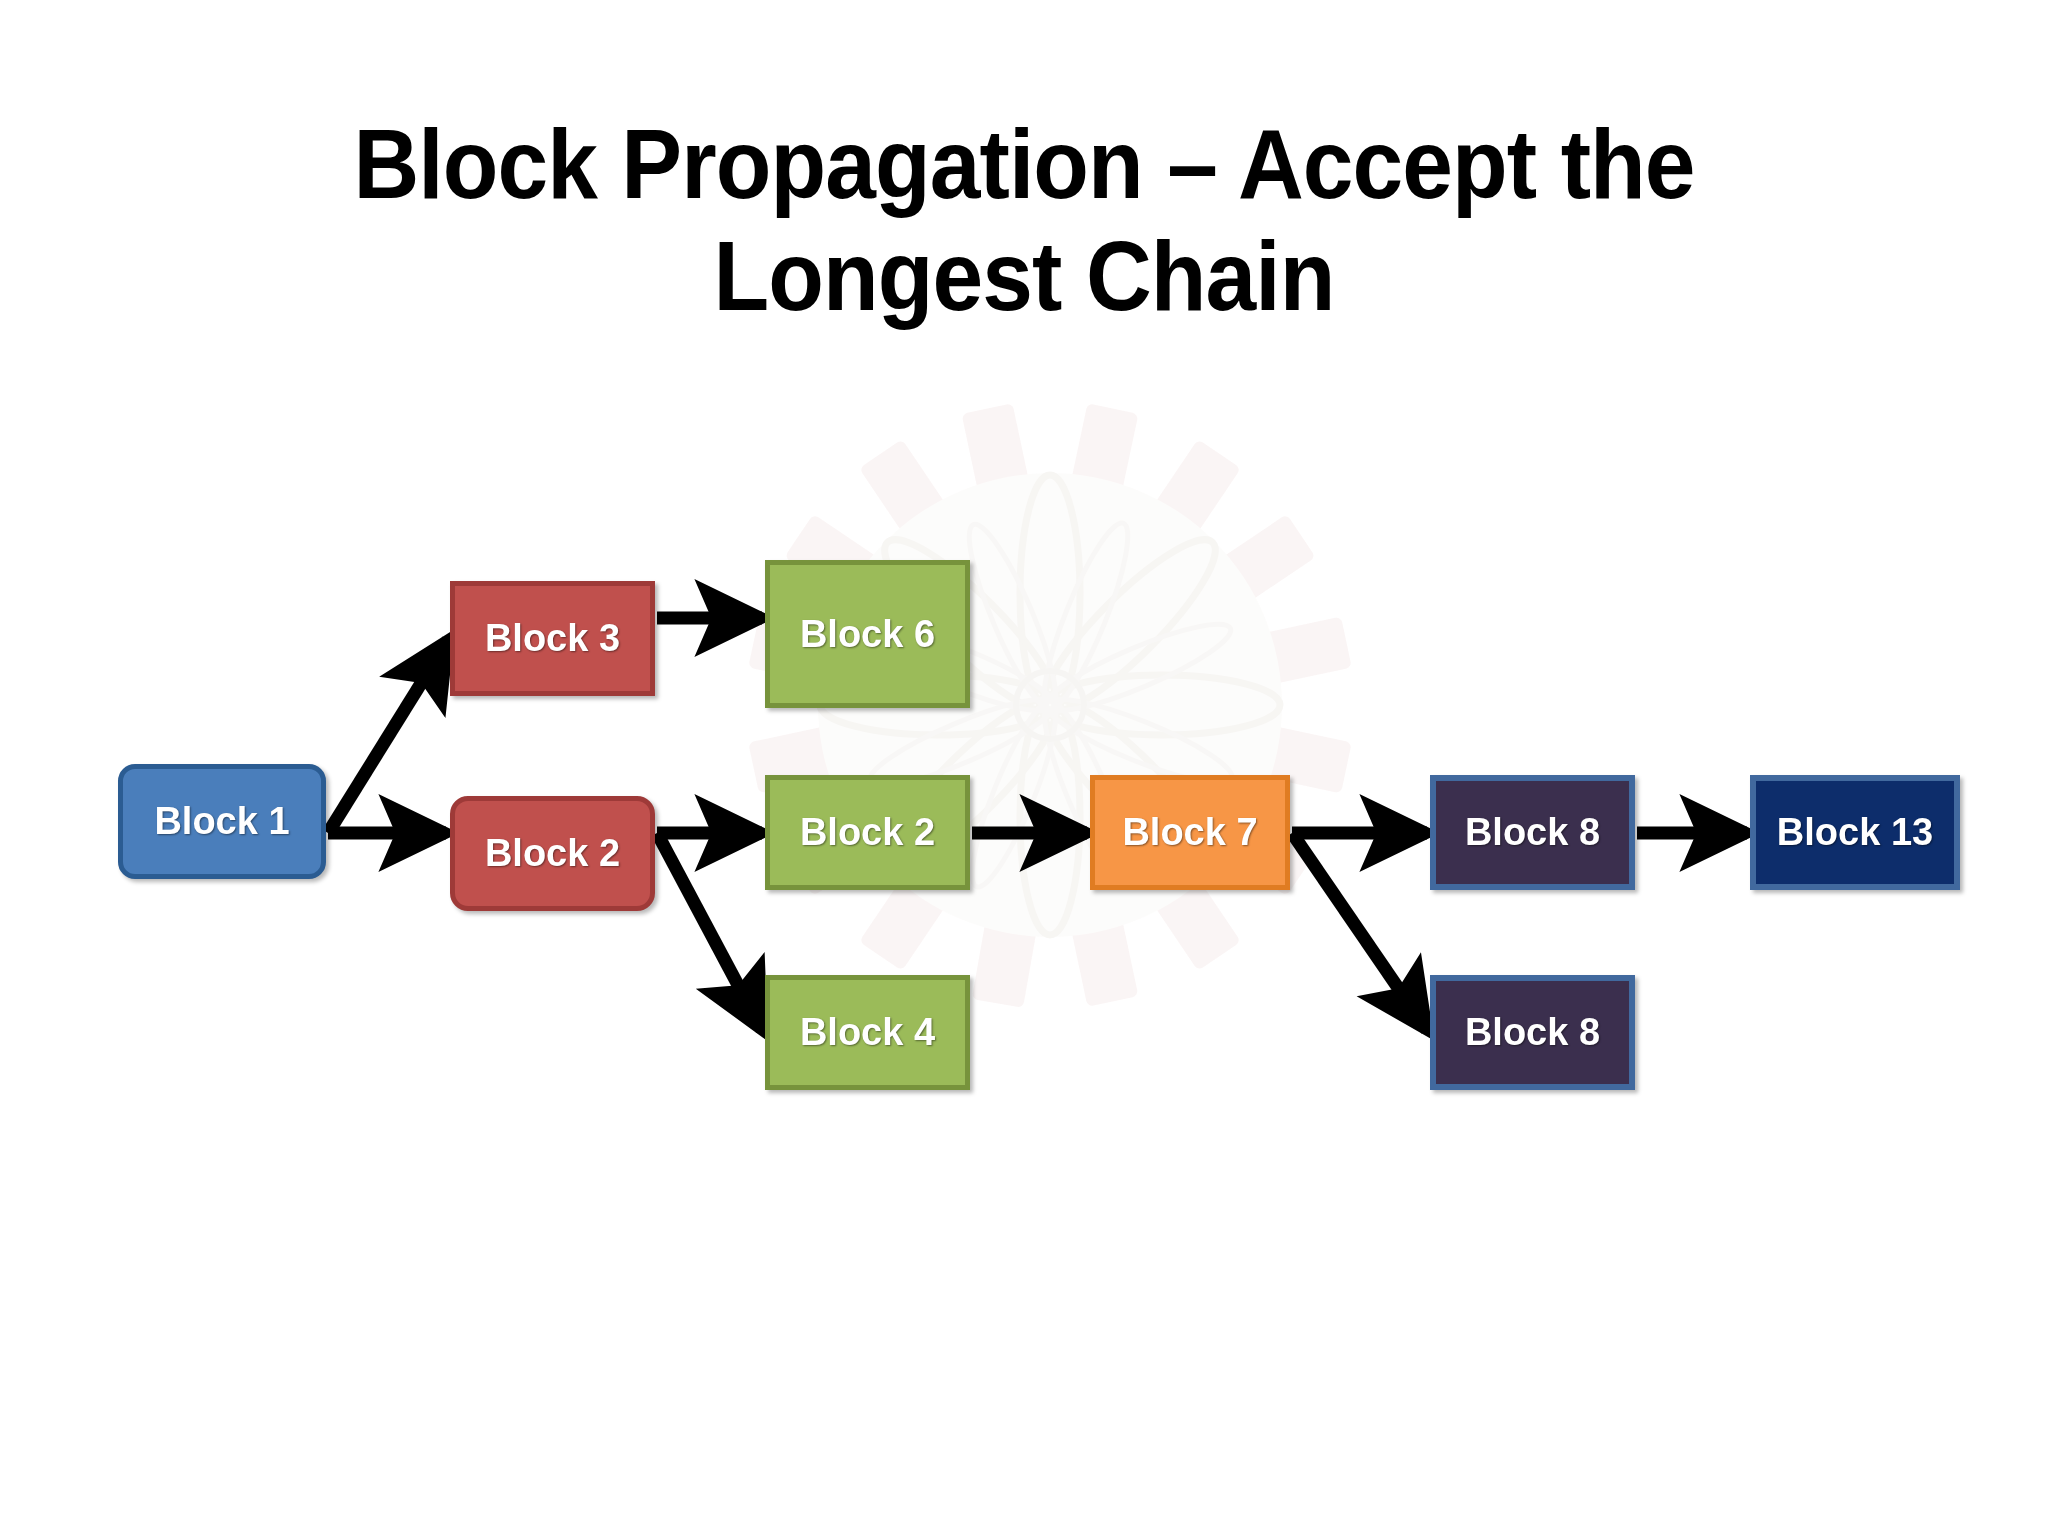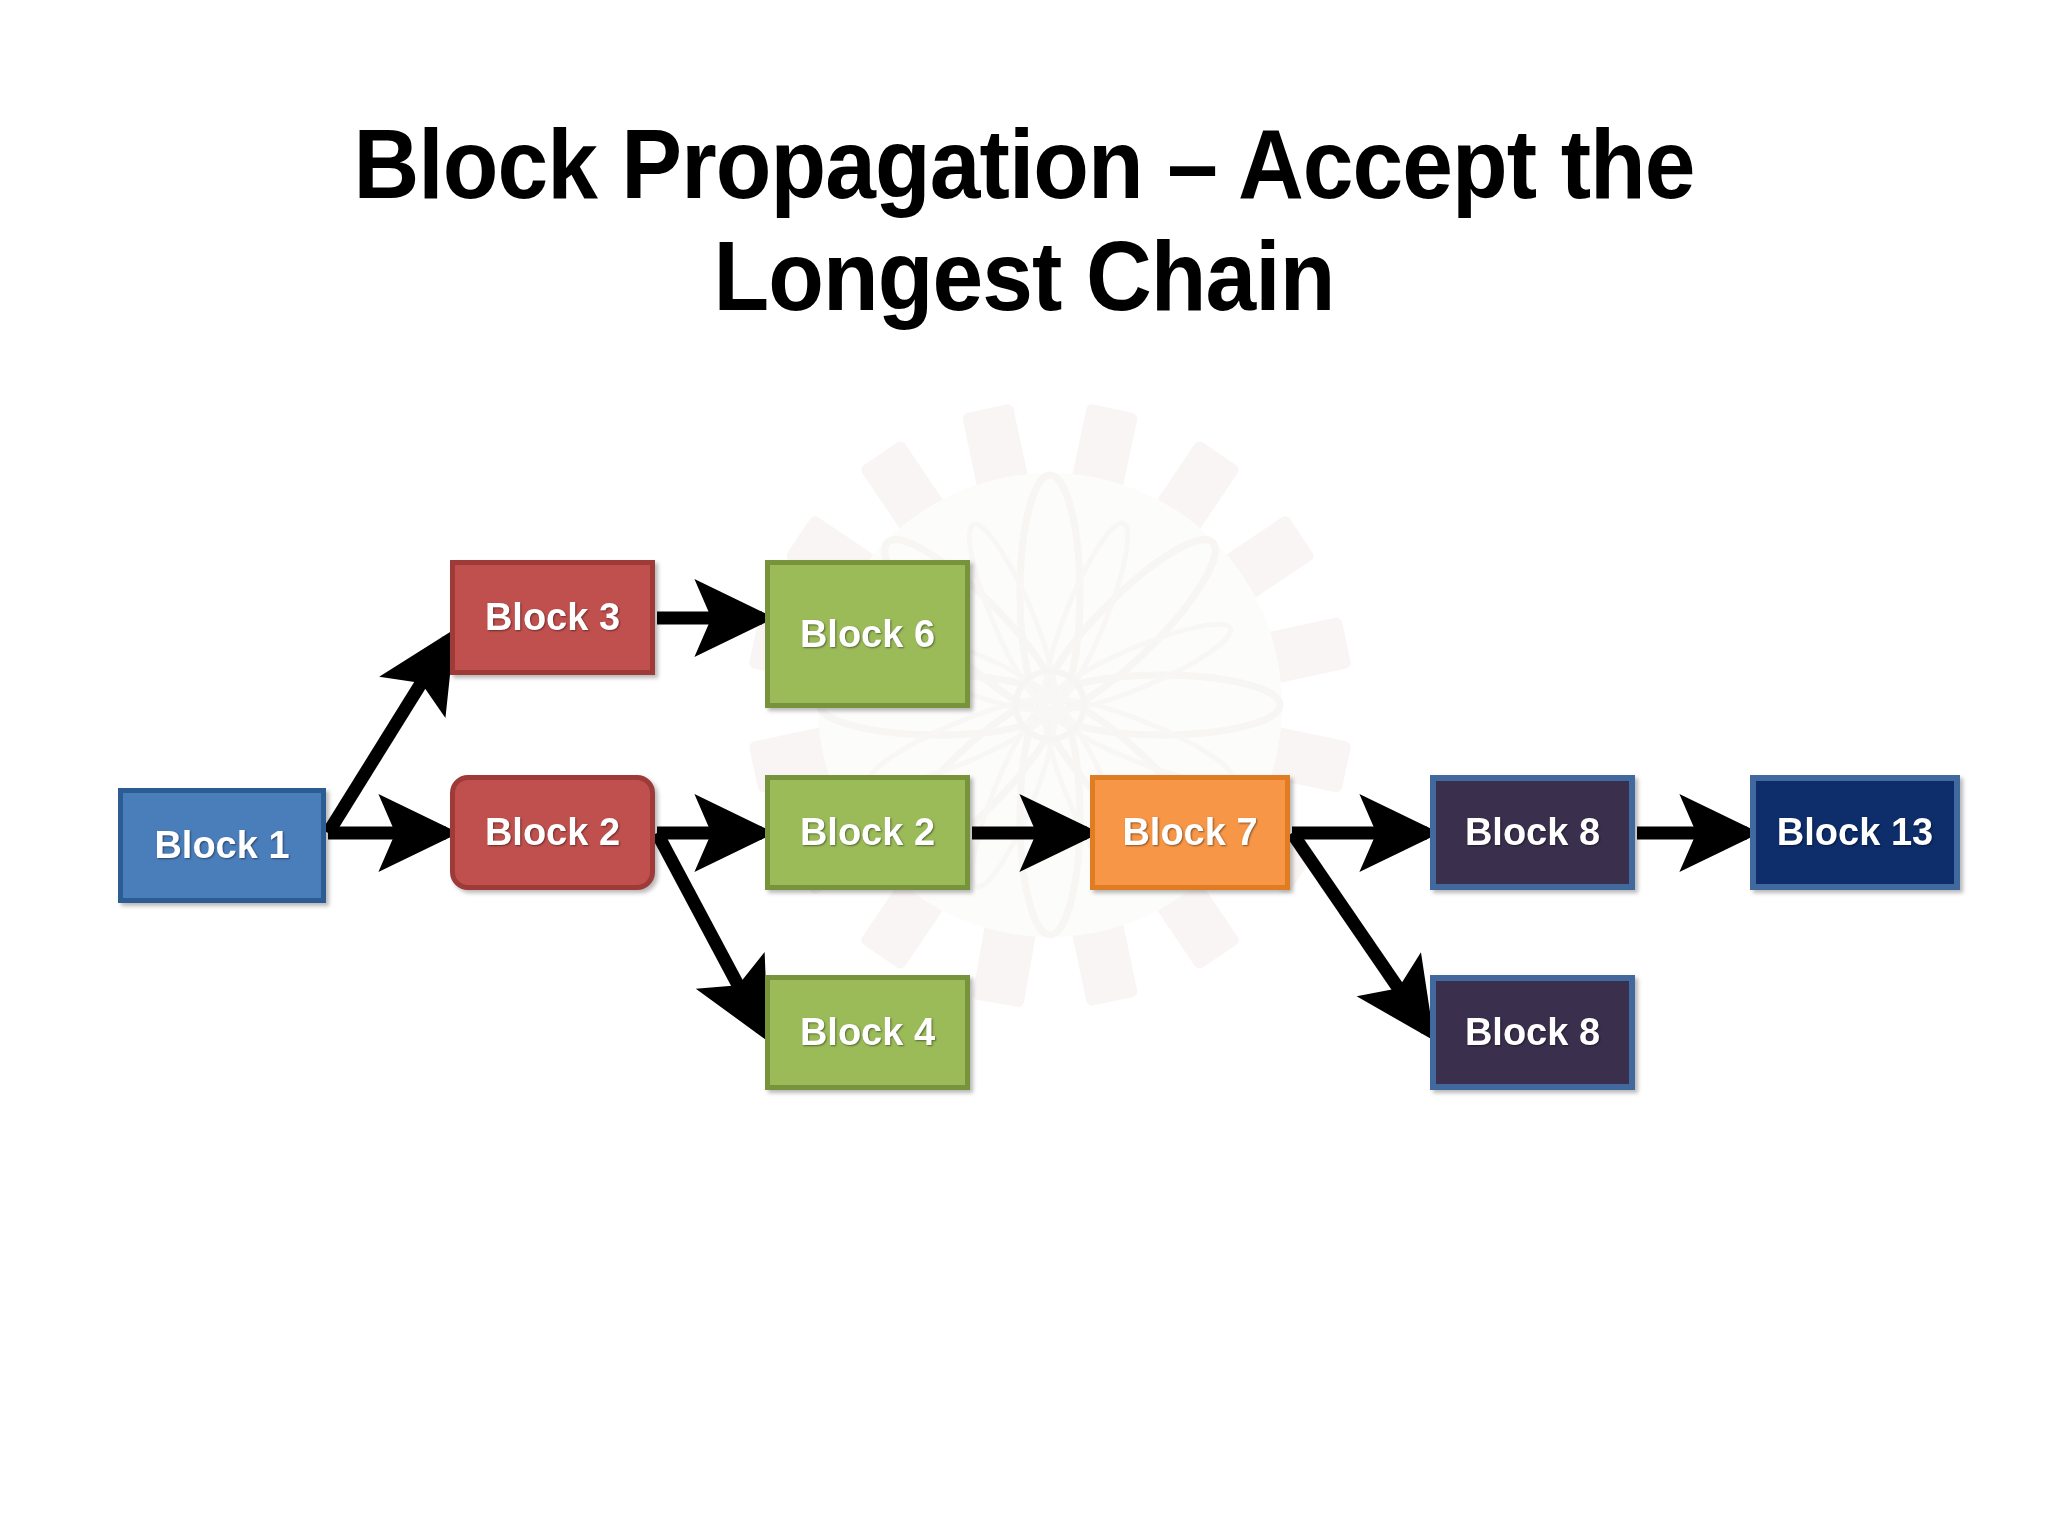--- a/index.html
+++ b/index.html
@@ -74,21 +74,21 @@
     font-family: "Liberation Sans", sans-serif;
     font-weight: bold;
     font-size: 38px;
     color: #ffffff;
     text-shadow: 1px 1px 2px rgba(0,0,0,0.45);
     border-style: solid;
     box-shadow: 3px 3px 4px rgba(0,0,0,0.28);
     user-select: none;
   }
   .b-blue   { background:#4a7ebb; border-color:#2b5c92; border-width:5px; }
-  .b-red    { background:#c0504d; border-color:#9e3a38; border-width:5px; }
+  .b-red    { background:#c0504d; border-color:#9e3a38; border-width:5px;margin-top:21px; }
   .b-green  { background:#9bbb59; border-color:#77933c; border-width:5px; }
   .b-orange { background:#f79646; border-color:#e07c22; border-width:5px; }
   .b-purple { background:#3b2f4e; border-color:#41699e; border-width:6px; }
   .b-navy   { background:#0d2d6b; border-color:#41699e; border-width:6px; }
 </style>
 </head>
 <body>
 
 <div id="slide">
 
@@ -228,21 +228,21 @@
 
       <line x1="972" y1="833" x2="1087" y2="833" stroke="#000000" stroke-width="13" marker-end="url(#ah)"></line>
 
       <line x1="1292" y1="833" x2="1427" y2="833" stroke="#000000" stroke-width="13" marker-end="url(#ah)"></line>
 
       <line x1="1292" y1="833" x2="1427" y2="1030" stroke="#000000" stroke-width="13" marker-end="url(#ah)"></line>
 
       <line x1="1637" y1="833" x2="1747" y2="833" stroke="#000000" stroke-width="13" marker-end="url(#ah)"></line>
     </svg>
 
-    <div class="block b-blue" style="left:118px; top:788px; width:208px; height:115px;">
+    <div class="block b-blue" style="left:118px; top:764px; width:208px; height:115px;border-radius:17px;">
       <span>Block 1</span>
     </div>
 
     <div class="block b-red" style="left:450px; top:560px; width:205px; height:115px;">
       <span>Block 3</span>
     </div>
 
     <div class="block b-green" style="left:765px; top:560px; width:205px; height:148px;">
       <span>Block 6</span>
     </div>

